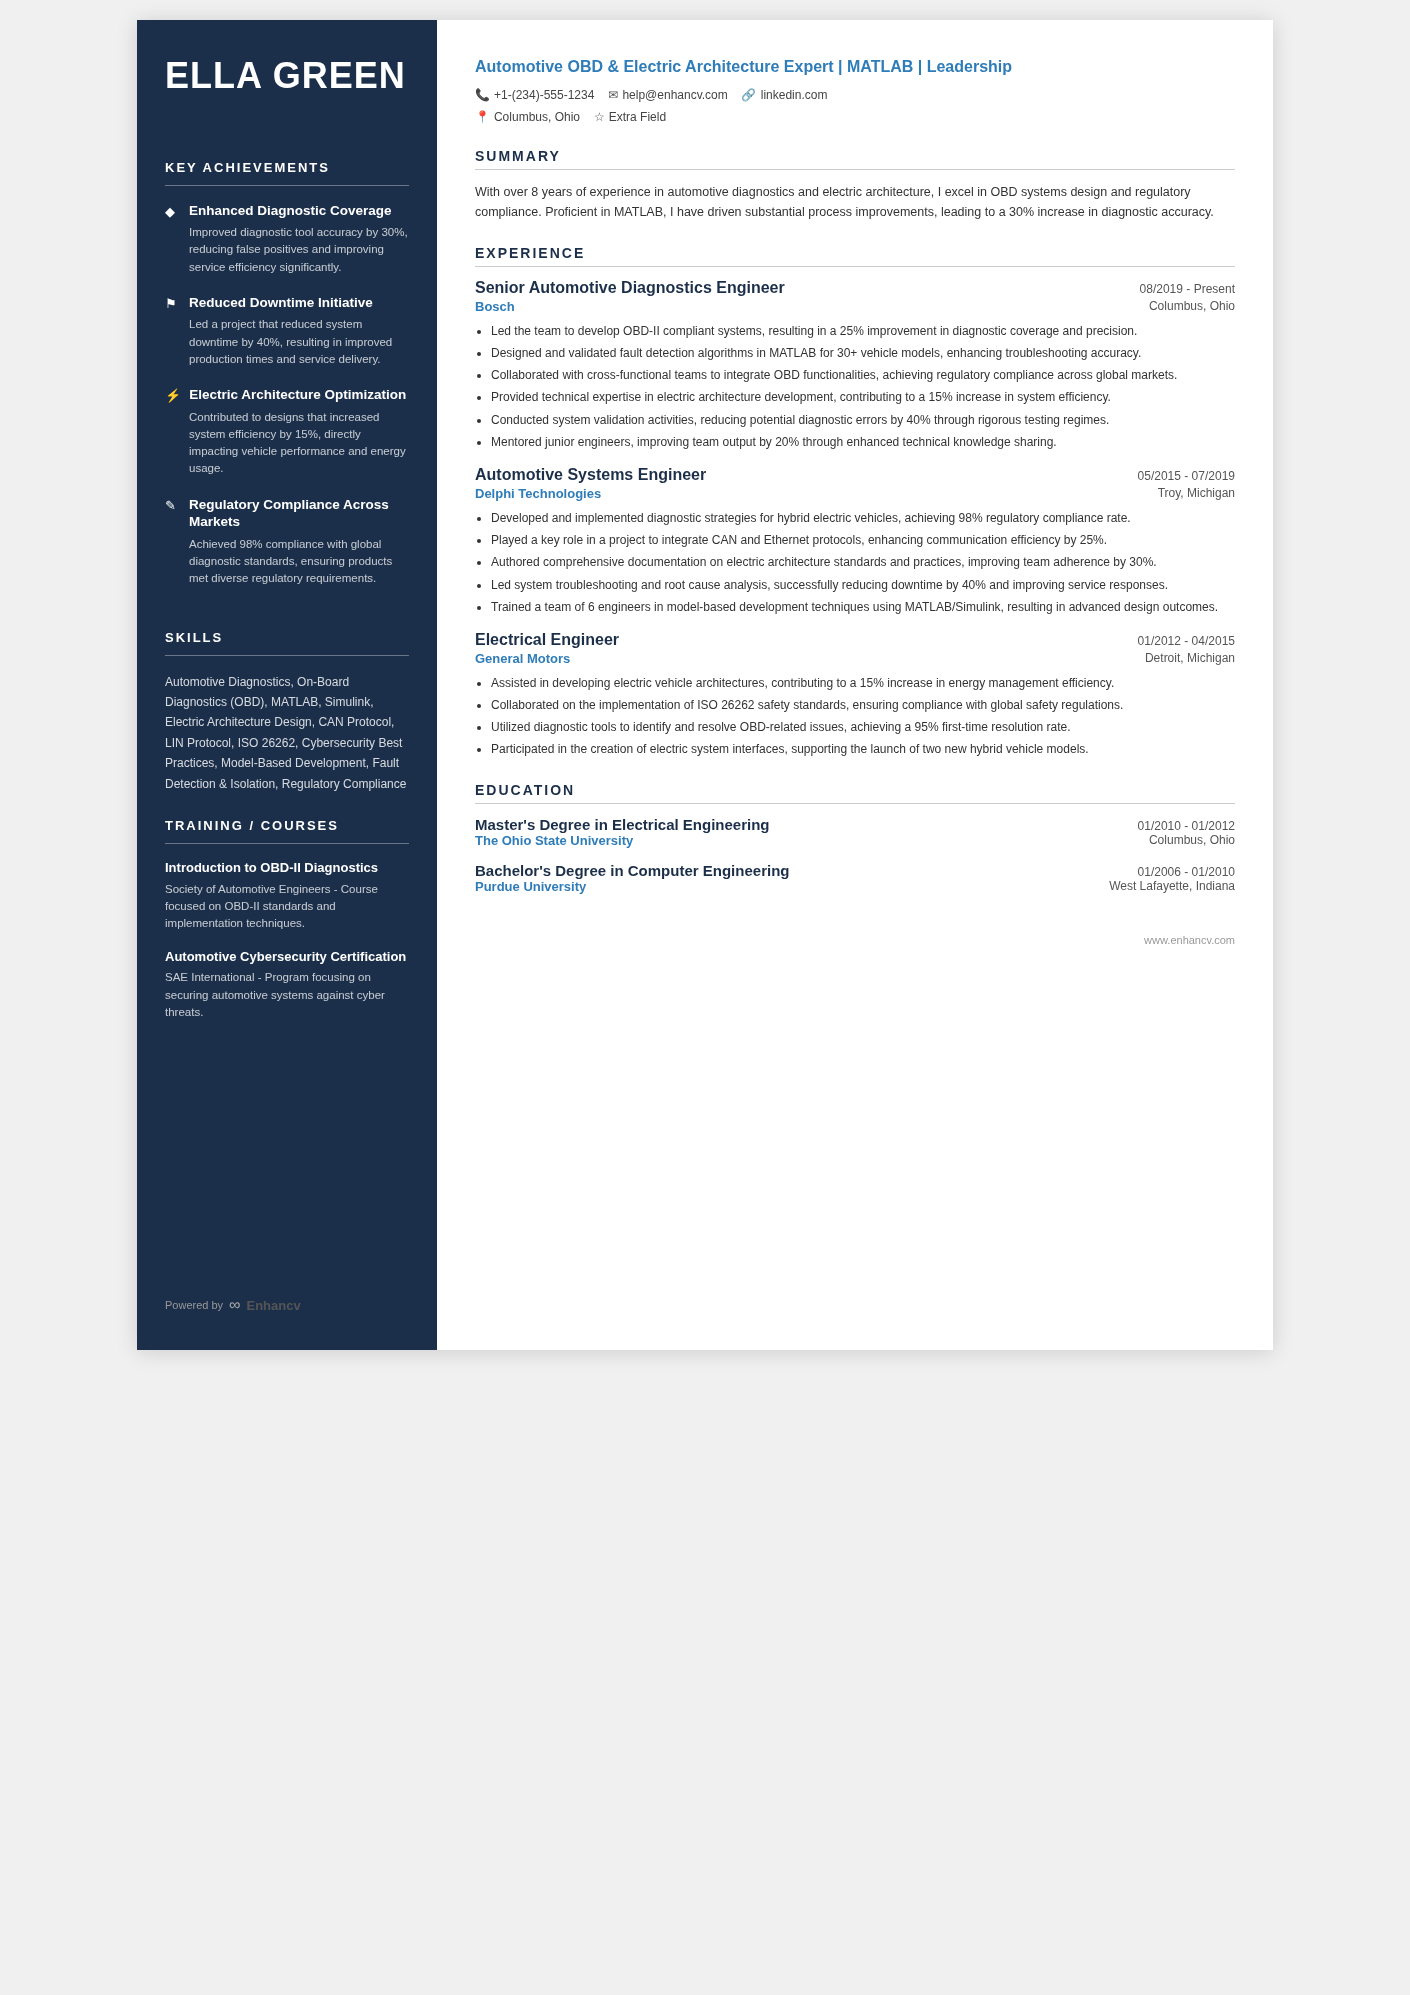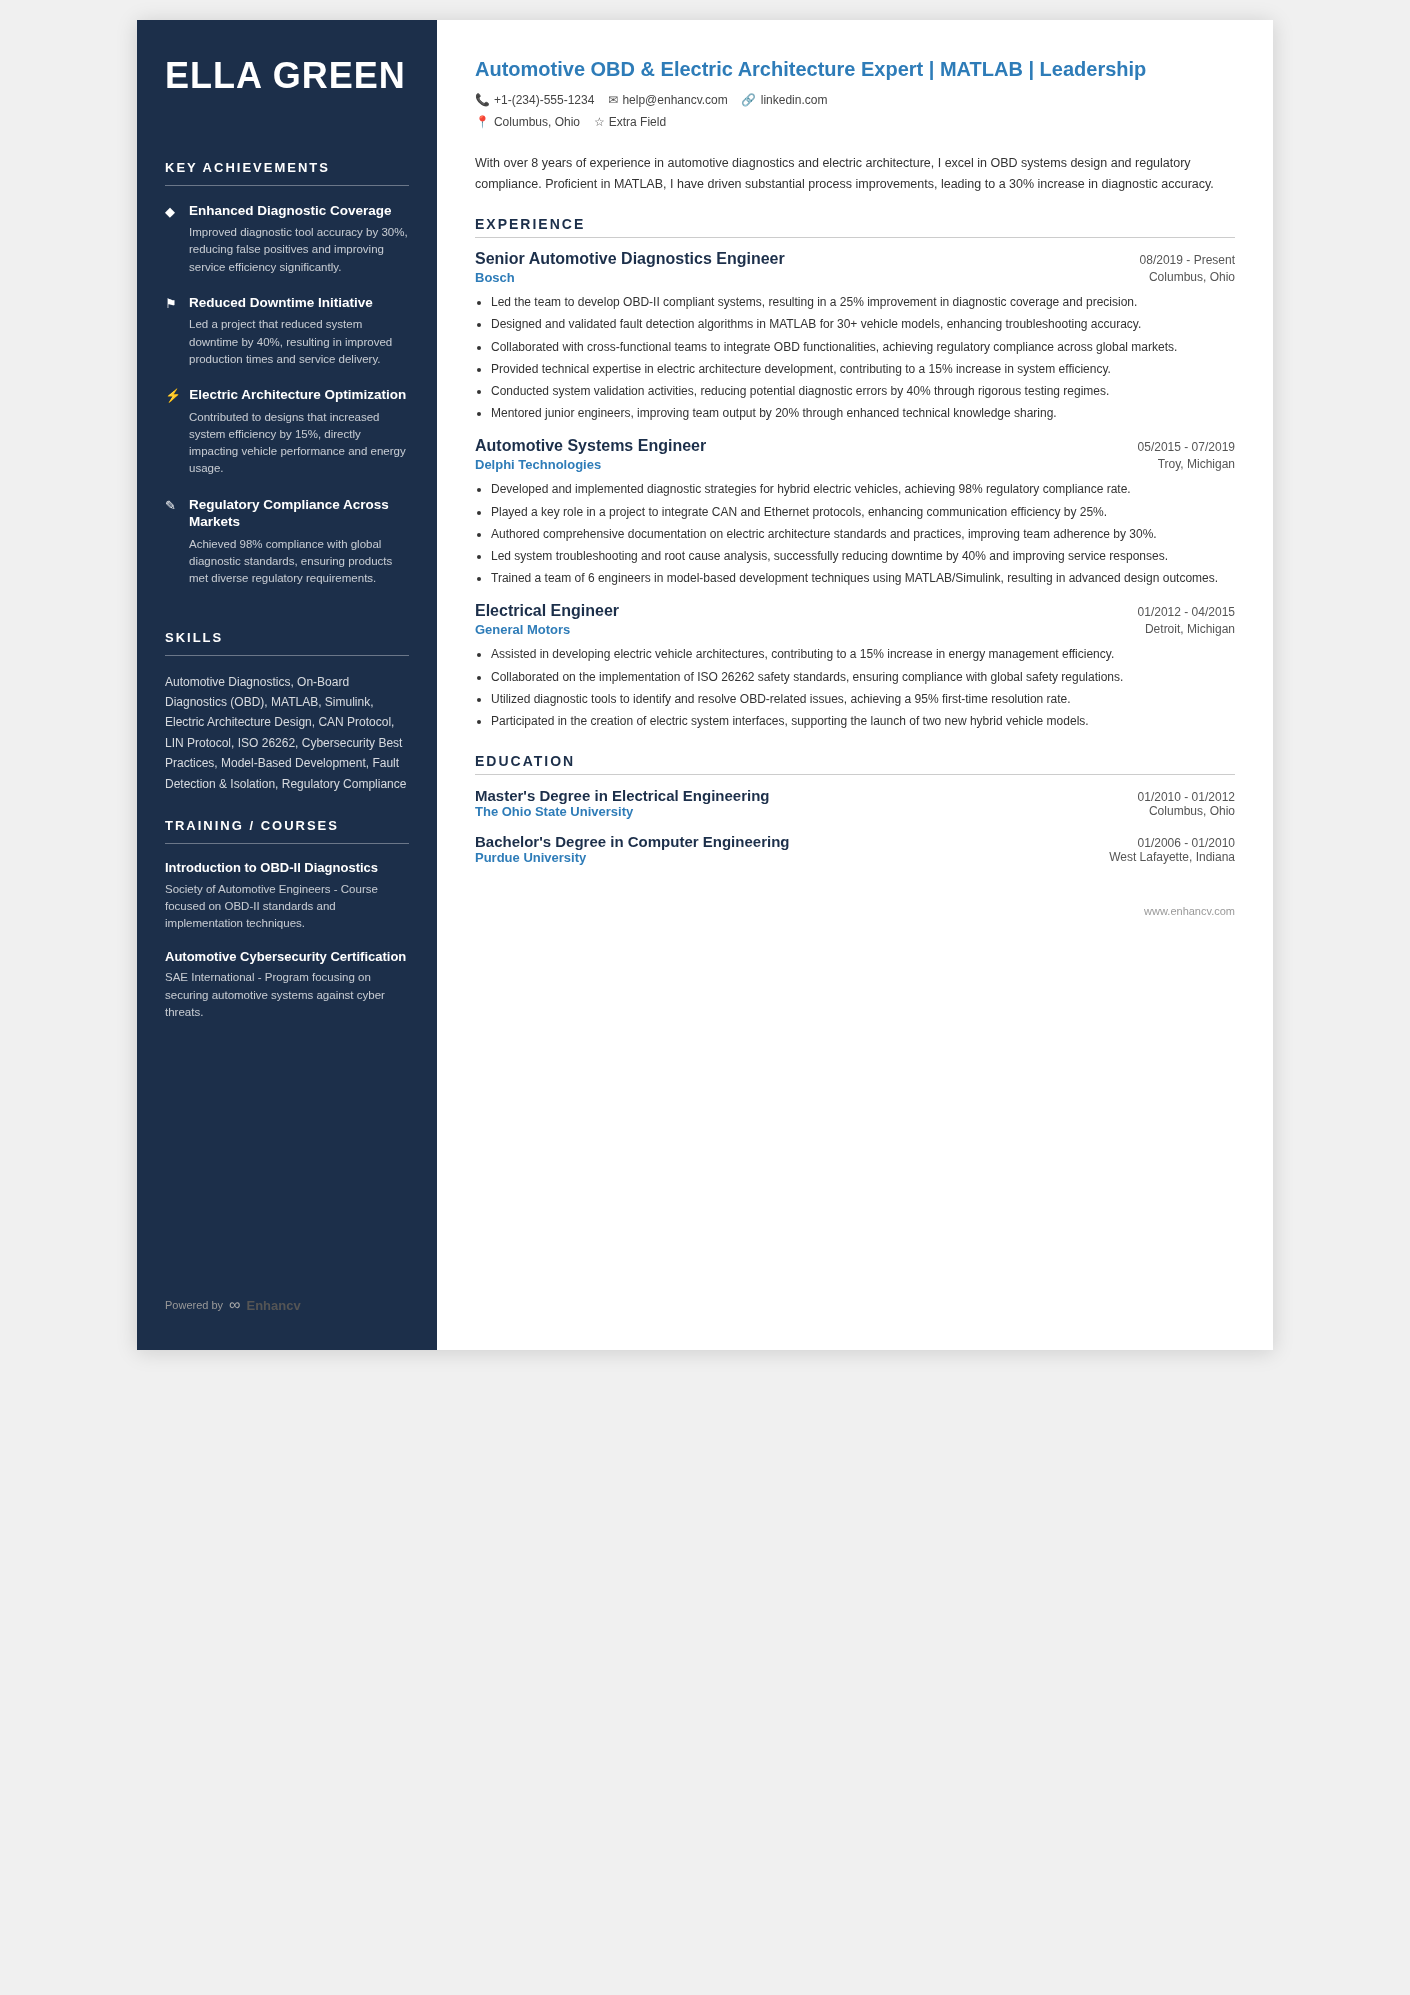--- a/index.html
+++ b/index.html
@@ -94,21 +94,21 @@
       font-size: 11.5px;
       color: rgba(255,255,255,0.75);
       line-height: 1.5;
     }
     
     .main {
       flex: 1;
       padding: 36px 38px 36px 38px;
     }
     .main-headline {
-      font-size: 20px;
+      font-size: 16px;
       font-weight: 700;
       color: #2e7cb8;
       margin-bottom: 10px;
       line-height: 1.35;
     }
     .contact-row {
       display: flex;
       flex-wrap: wrap;
       gap: 14px;
       font-size: 12px;
@@ -333,20 +333,21 @@
       <div class="contact-item">
         <span class="contact-icon">📍</span>
         <span>Columbus, Ohio</span>
       </div>
       <div class="contact-item">
         <span class="contact-icon">☆</span>
         <span>Extra Field</span>
       </div>
     </div>
 
+    <div class="main-section-title">SUMMARY</div>
     <div class="summary-text">With over 8 years of experience in automotive diagnostics and electric architecture, I excel in OBD systems design and regulatory compliance. Proficient in MATLAB, I have driven substantial process improvements, leading to a 30% increase in diagnostic accuracy.</div>
 
     <div class="main-section-title">EXPERIENCE</div>
 
     <div>
       <div class="job-header">
         <span class="job-title">Senior Automotive Diagnostics Engineer</span>
         <span class="job-dates">08/2019 - Present</span>
       </div>
       <div class="job-sub">

